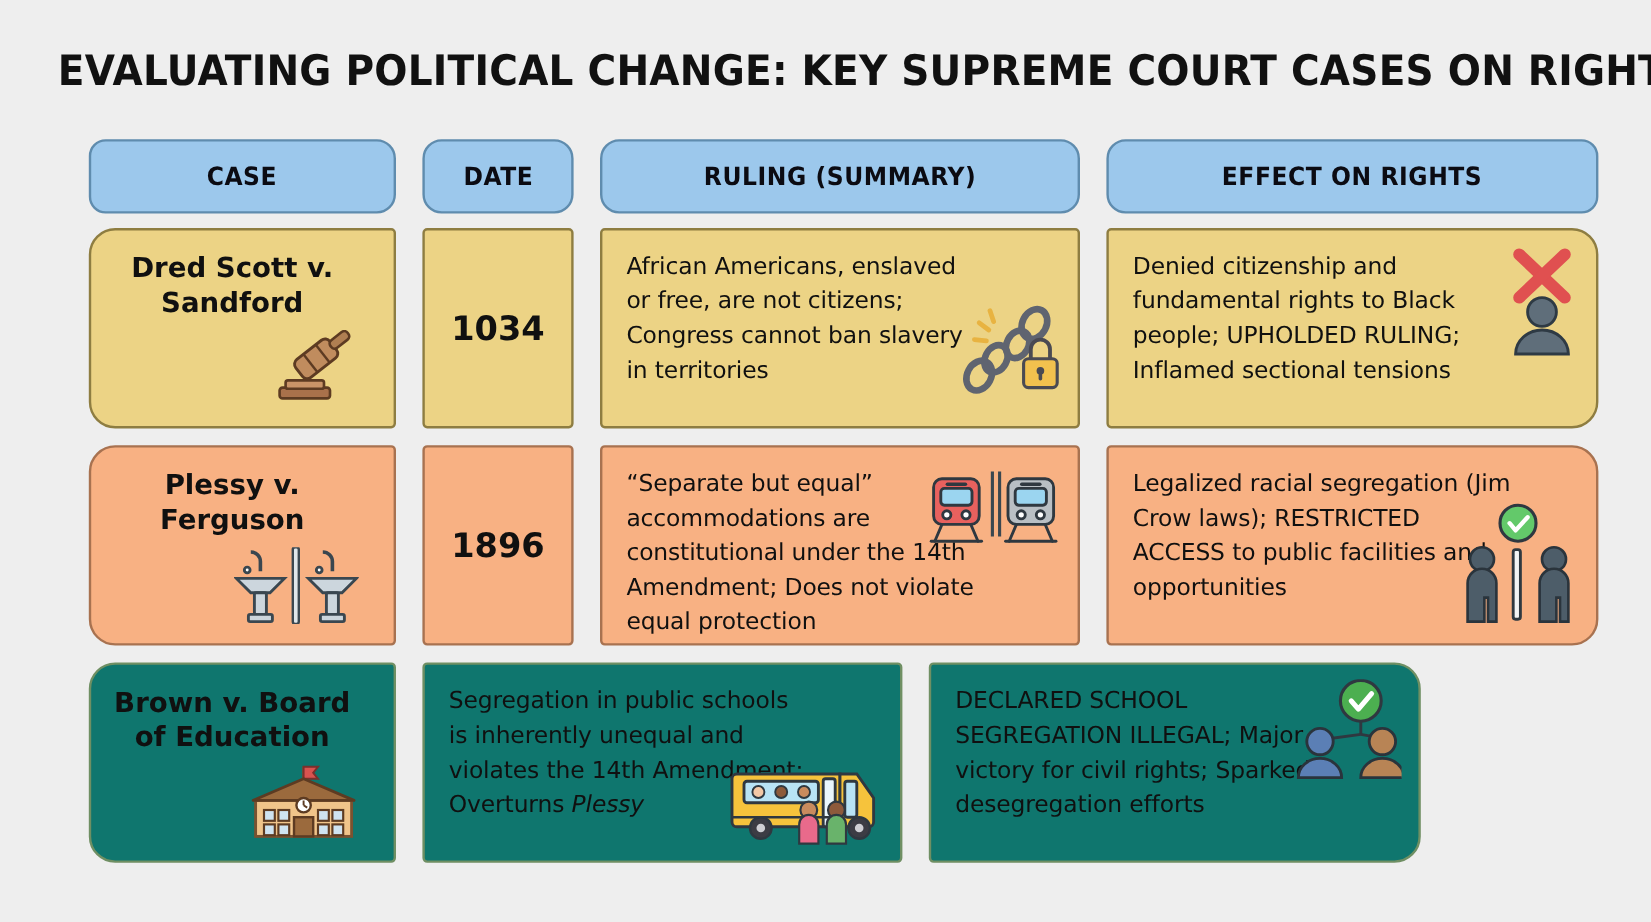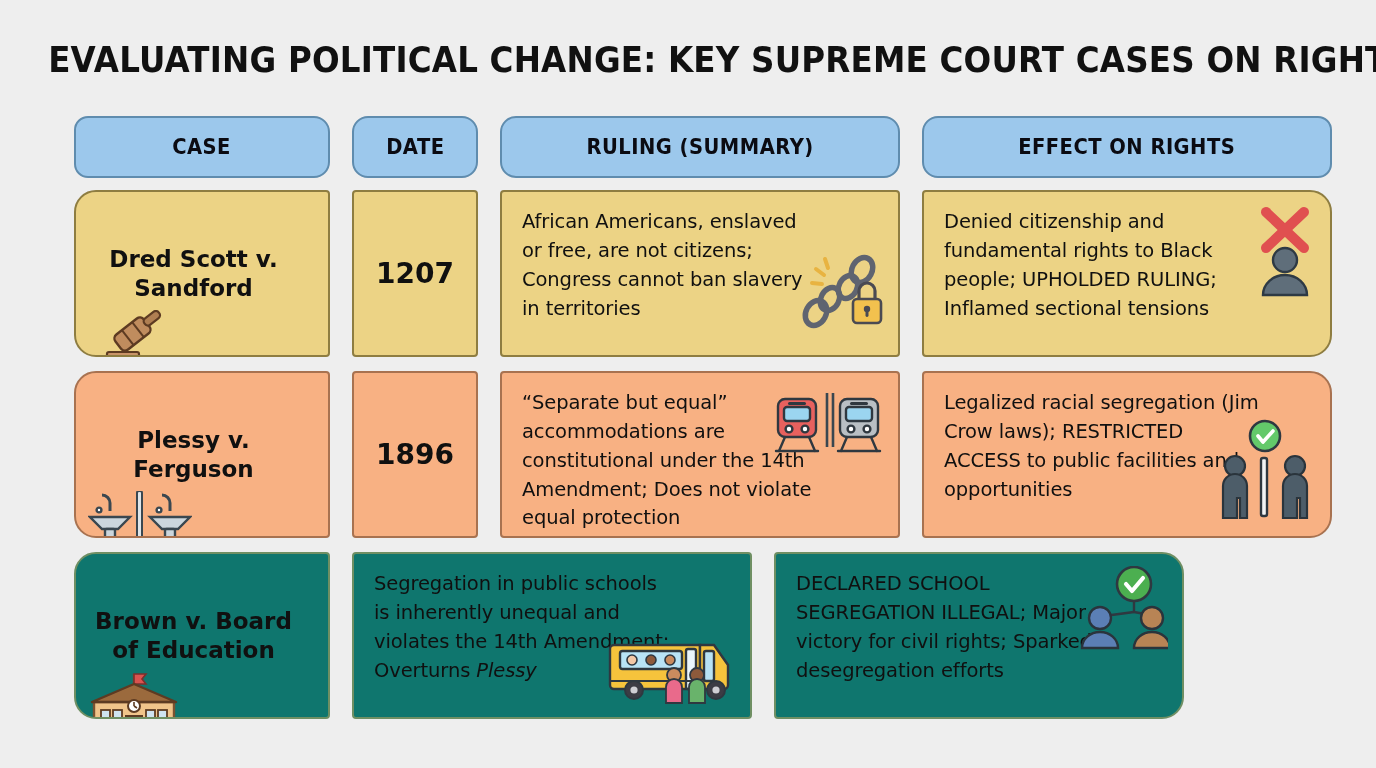--- a/index.html
+++ b/index.html
@@ -98,24 +98,23 @@
   .body-row .col-case   { border-top-left-radius: 22px; border-bottom-left-radius: 22px; }
   .body-row .col-effect { border-top-right-radius: 22px; border-bottom-right-radius: 22px; }
   .header-row .col-case   { border-top-left-radius: 14px; border-bottom-left-radius: 14px; }
   .header-row .col-effect { border-top-right-radius: 14px; border-bottom-right-radius: 14px; text-align: right; }
 
   
   .case-inner {
     height: 100%;
     display: flex;
     flex-direction: column;
-    align-items: flex-start;
+    align-items: flex-end;
     justify-content: flex-start;
     padding: 18px 29px 8px 12px;
-    margin-top: 35px;
   }
   .case-name {
     font-family: "DejaVu Sans", sans-serif;
     font-weight: bold;
     font-size: 23px;
     line-height: 1.28;
     text-align: center;
     color: #101010;
   }
   .case-icon {
@@ -208,21 +207,21 @@
                 <line x1="53" y1="14" x2="53" y2="33" stroke="#5d3b22" stroke-width="2"></line>
                 <rect x="62" y="19" width="18" height="8" rx="3.5" fill="#b07f52" stroke="#5d3b22" stroke-width="2.2"></rect>
               </g>
             </svg>
           </div>
         </div>
       </div>
 
       <div class="cell col-date">
         <div class="date-inner">
-          <span class="date-value">1207</span>
+          <span class="date-value">1034</span>
         </div>
       </div>
 
       <div class="cell col-ruling">
         <div class="text-inner">
           <div class="para">African Americans, enslaved or free, are not citizens; Congress cannot ban slavery in territories</div>
           <span class="cell-icon ic-chain">
             <svg width="92" height="80" viewBox="0 0 92 80">
               <g fill="none" stroke="#5f6470" stroke-width="5.5" stroke-linecap="round">
                 <ellipse cx="66" cy="19" rx="10" ry="13" transform="rotate(28 66 19)"></ellipse>

